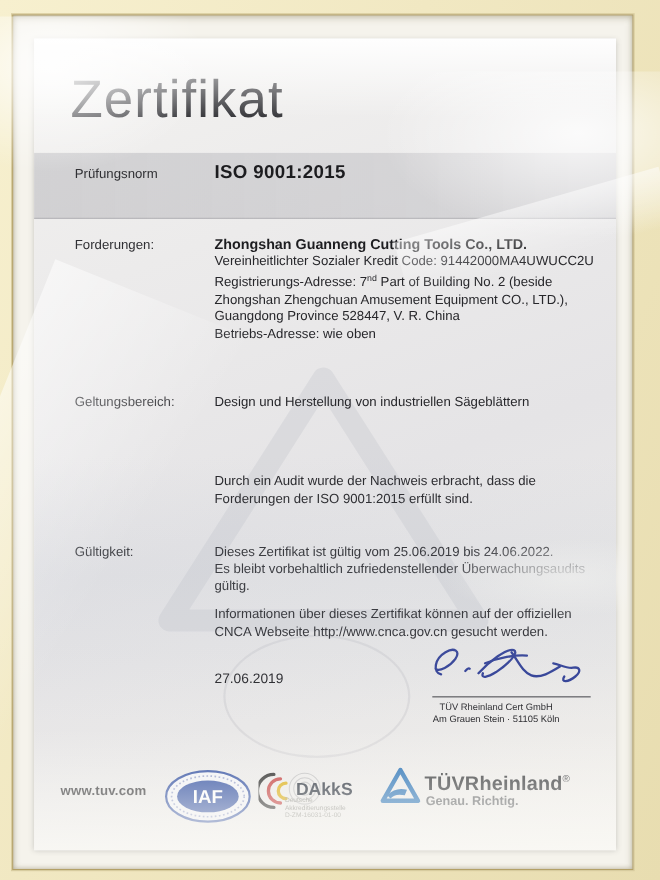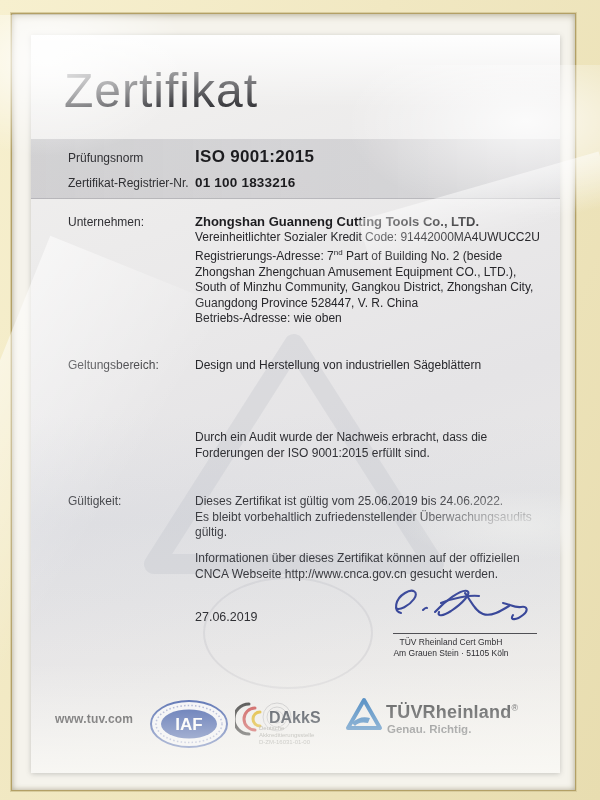--- a/index.html
+++ b/index.html
@@ -83,32 +83,27 @@
       <div class="seal"></div>
 
       <div class="title">Zertifikat</div>
 
       <div class="meta-band"></div>
 
       <div class="meta-row row1">
         <span class="lab">Prüfungsnorm</span>
         <span class="val">ISO 9001:2015</span>
       </div>
-      <div class="meta-row row2">
-        <span class="lab">Zertifikat-Registrier-Nr.</span>
-        <span class="val">01 100 1833216</span>
-      </div>
 
-      <div class="sec-label l-untern">Unternehmen:</div>
+      <div class="sec-label l-untern">Forderungen:</div>
       <div class="block b-untern">
         <div class="tline bold">Zhongshan Guanneng Cutting Tools Co., LTD.</div>
         <div class="tline">Vereinheitlichter Sozialer Kredit Code: 91442000MA4UWUCC2U</div>
         <div class="tline"><span>Registrierungs-Adresse: 7</span><sup>nd</sup><span> Part of Building No. 2 (beside</span></div>
         <div class="tline">Zhongshan Zhengchuan Amusement Equipment CO., LTD.),</div>
-        <div class="tline">South of Minzhu Community, Gangkou District, Zhongshan City,</div>
         <div class="tline">Guangdong Province 528447, V. R. China</div>
         <div class="tline">Betriebs-Adresse: wie oben</div>
       </div>
 
       <div class="sec-label l-gelt">Geltungsbereich:</div>
       <div class="block b-gelt">
         <div class="tline">Design und Herstellung von industriellen Sägeblättern</div>
       </div>
 
       <div class="block b-audit">

